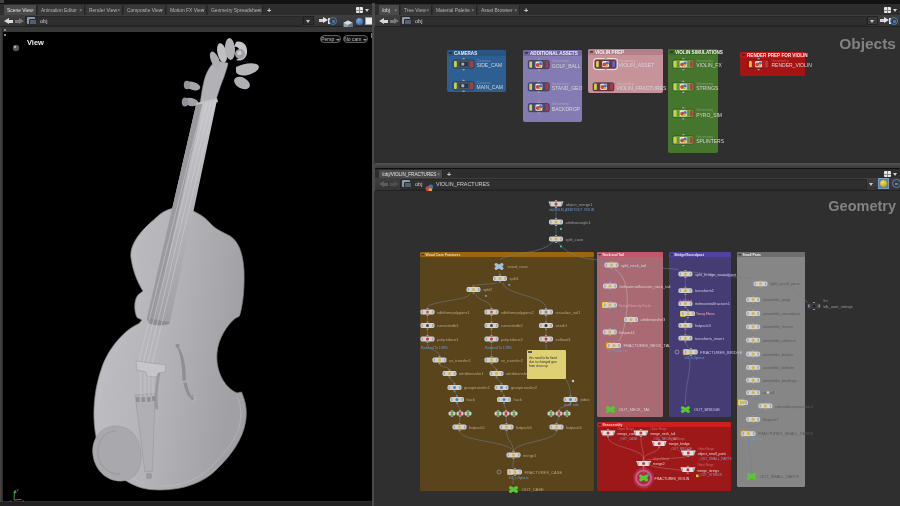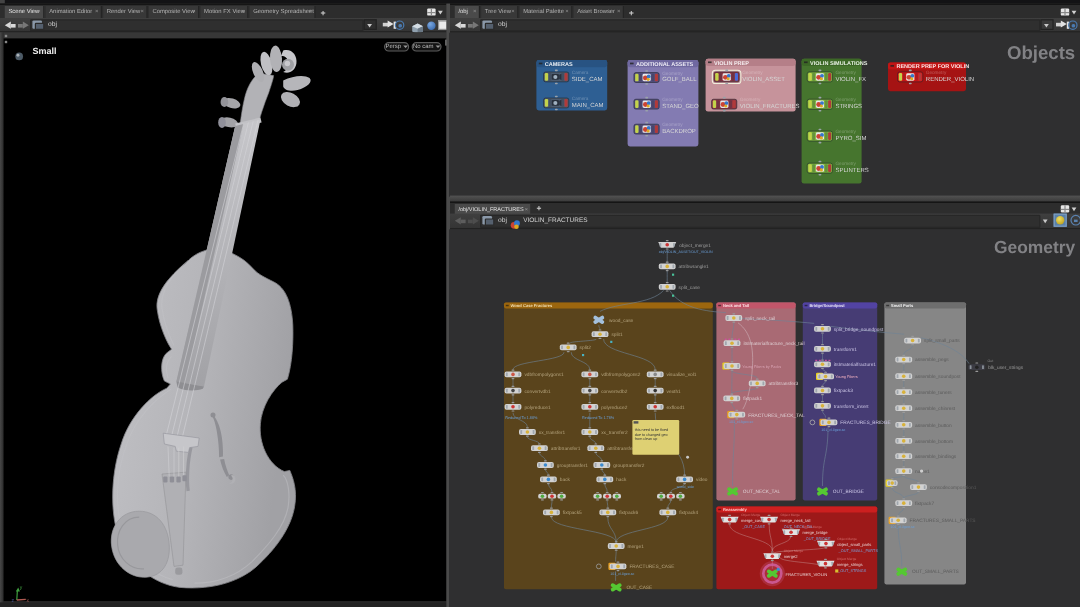--- a/index.html
+++ b/index.html
@@ -44,21 +44,21 @@
 <div style="position:absolute;left:0;top:27px;width:372px;height:6px;background:#373737;"></div>
 <div style="position:absolute;left:0;top:27px;width:3px;height:479px;background:linear-gradient(90deg,#484848,#2a2a2a);"></div>
 <div style="position:absolute;left:3px;top:32px;width:369px;height:469px;background:#000;"></div>
 <div style="position:absolute;left:0;top:502px;width:372px;height:4px;background:#222;"></div>
 <div style="position:absolute;left:4px;top:29px;width:2px;height:2px;background:#888;"></div>
 <div style="position:absolute;left:4px;top:34px;width:2px;height:2px;background:#888;"></div>
 <div style="position:absolute;left:12px;top:38px;width:9px;height:8px;opacity:.85;"><svg width="9" height="8">
       <circle cx="4" cy="4" r="3.2" fill="#5a6a78"></circle>
       <circle cx="3" cy="3" r="1.2" fill="#c8d0d8"></circle>
     </svg></div>
-<div style="position:absolute;left:27px;top:38px;color:#f0f0f0;font-size:7.5px;font-weight:bold;">Small</div>
+<div style="position:absolute;left:27px;top:38px;color:#f0f0f0;font-size:7.5px;font-weight:bold;">View</div>
 <div style="position:absolute;left:320px;top:35px;width:21px;height:8px;border:1px solid #5e5e5e;border-radius:4px;background:#131313;color:#bcbcbc;font-size:5px;line-height:6.5px;text-align:center;white-space:nowrap;">Persp<span style="display:inline-block;width:0;height:0;border-left:2px solid transparent;border-right:2px solid transparent;border-top:2.5px solid #9a9a9a;margin-left:1.5px;"></span></div>
 <div style="position:absolute;left:343px;top:35px;width:25px;height:8px;border:1px solid #5e5e5e;border-radius:4px;background:#131313;color:#bcbcbc;font-size:5px;line-height:6.5px;text-align:center;white-space:nowrap;">No cam<span style="display:inline-block;width:0;height:0;border-left:2px solid transparent;border-right:2px solid transparent;border-top:2.5px solid #9a9a9a;margin-left:1.5px;"></span></div>
 <div style="position:absolute;left:371px;top:33px;width:2px;height:5px;background:#7a7a7a;"></div>
 <svg style="position:absolute;left:0px;top:27px;" width="372" height="479" viewBox="0 0 372 479">
 <defs>
 <linearGradient id="vb" x1="0" y1="0" x2="1" y2="0.25">
  <stop offset="0" stop-color="#c1c1c5"></stop>
         <stop offset="0.55" stop-color="#b4b4b8"></stop>
         <stop offset="1" stop-color="#a1a1a5"></stop>
 </linearGradient>

